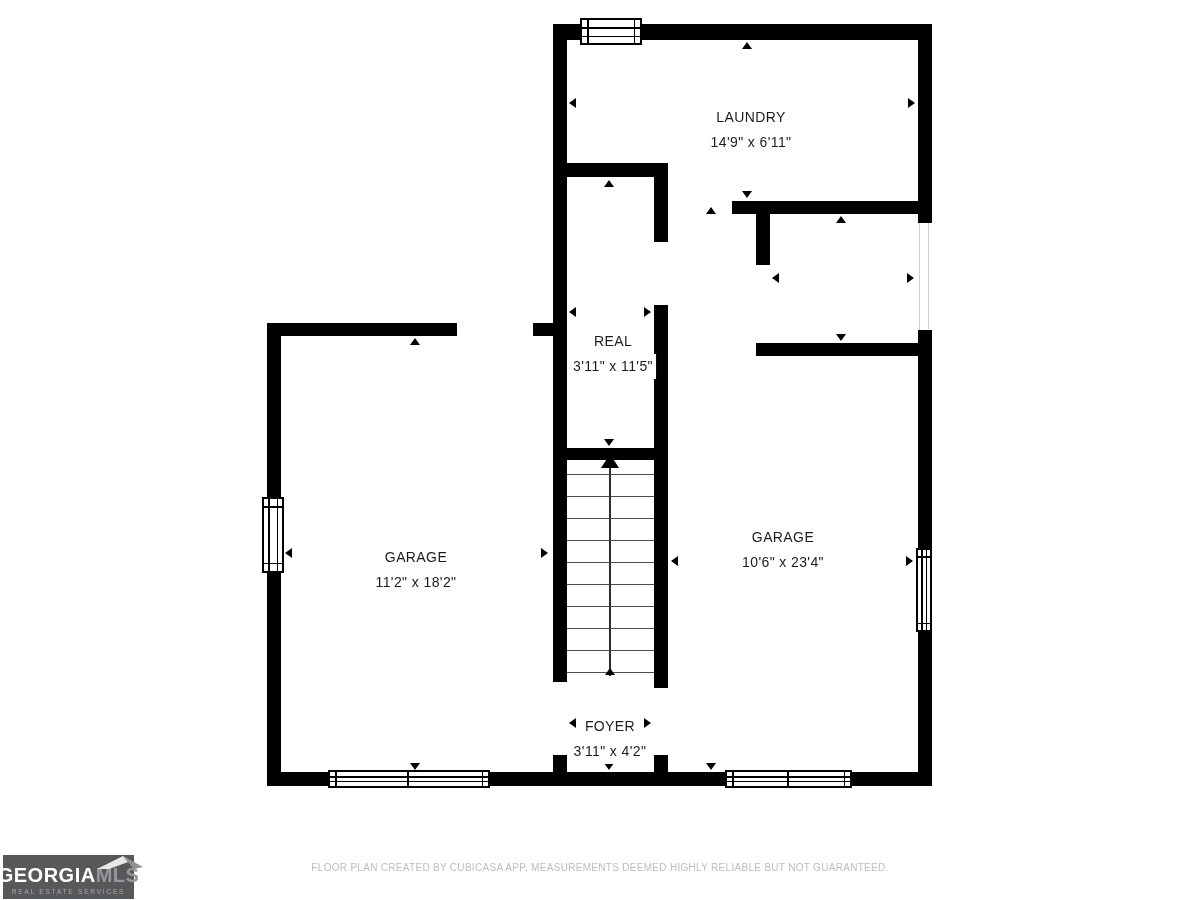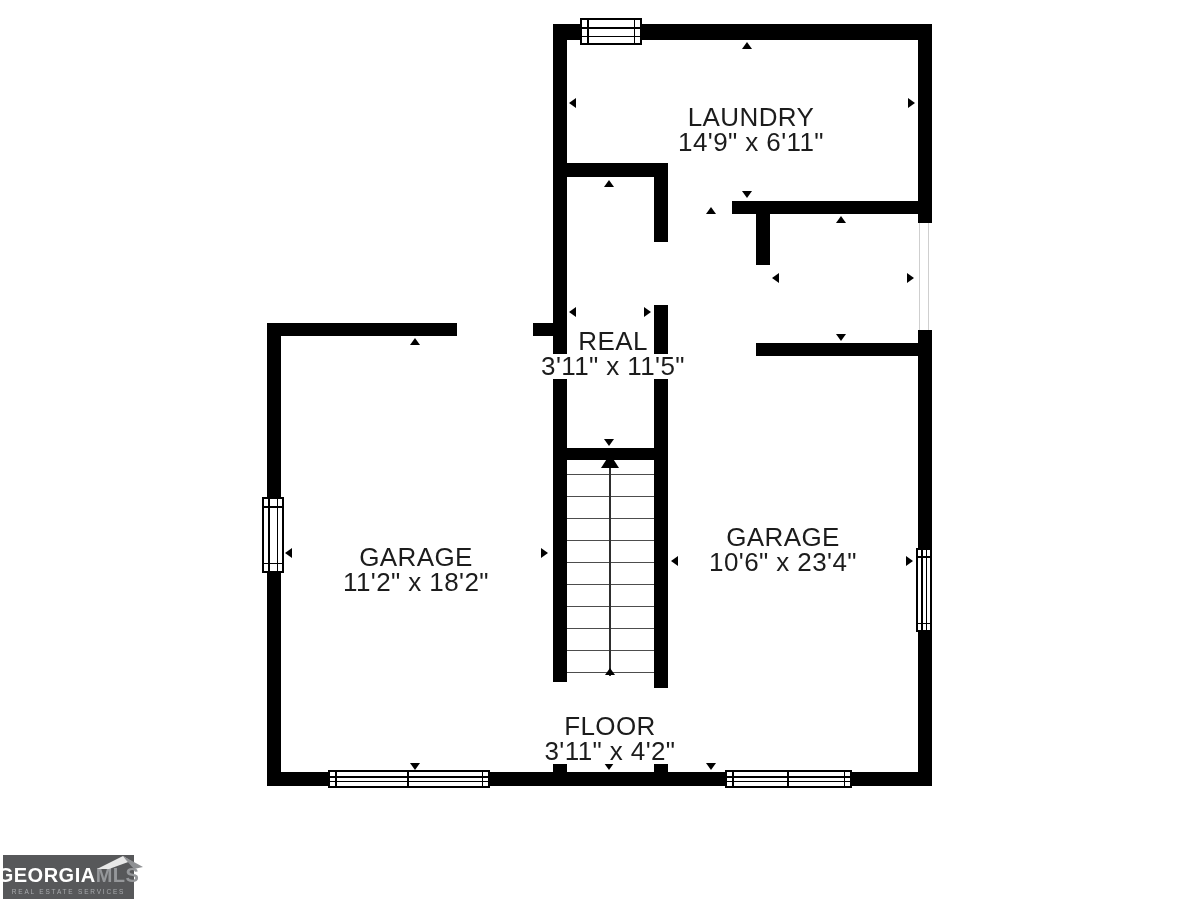--- a/index.html
+++ b/index.html
@@ -6,21 +6,21 @@
   #canvas{
     position:relative;width:1200px;height:900px;background:#ffffff;overflow:hidden;
     font-family:"Liberation Sans","DejaVu Sans",sans-serif;
   }
   .wall{position:absolute;background:#000;}
   .win{position:absolute;background:#fff;border:2px solid #000;box-sizing:border-box;}
   .wlh{position:absolute;left:0;right:0;height:1.5px;background:#000;}
   .wlv{position:absolute;top:0;bottom:0;width:1.5px;background:#000;}
   .opening{position:absolute;border-left:1px solid #cfcfcf;border-right:1px solid #cfcfcf;box-sizing:border-box;}
   .room-label{position:absolute;transform:translate(-50%,-50%);text-align:center;color:#1c1c1c;
-    font-size:26px;line-height:25px;letter-spacing:0.4px;white-space:nowrap;z-index:5;}
+    font-size:14px;line-height:25px;letter-spacing:0.4px;white-space:nowrap;z-index:5;}
   .room-label span{background:#fff;padding:0 3px;display:inline-block;}
   .treads{position:absolute;background:repeating-linear-gradient(to bottom,#4d4d4d 0 1.5px,transparent 1.5px 22px);}
   .stairline{position:absolute;background:#2e2e2e;}
   .ar{position:absolute;width:0;height:0;}
   .ar-up{border-left:5px solid transparent;border-right:5px solid transparent;border-bottom:7px solid #000;}
   .ar-down{border-left:5px solid transparent;border-right:5px solid transparent;border-top:7px solid #000;}
   .ar-left{border-top:5px solid transparent;border-bottom:5px solid transparent;border-right:7px solid #000;}
   .ar-right{border-top:5px solid transparent;border-bottom:5px solid transparent;border-left:7px solid #000;}
   .big-up{border-left:9px solid transparent;border-right:9px solid transparent;border-bottom:14px solid #000;}
   .small-up{border-left:5px solid transparent;border-right:5px solid transparent;border-bottom:7px solid #000;}
@@ -143,24 +143,25 @@
   </div>
   <div class="room-label" style="left:416px;top:570px">
     <span>GARAGE</span><br>
     <span>11'2" x 18'2"</span>
   </div>
   <div class="room-label" style="left:783px;top:550px">
     <span>GARAGE</span><br>
     <span>10'6" x 23'4"</span>
   </div>
   <div class="room-label" style="left:610px;top:739px">
-    <span>FLOOR</span><br>
+    <span>FOYER</span><br>
     <span>3'11" x 4'2"</span>
   </div>
 
+  <div id="footer-disclaimer">FLOOR PLAN CREATED BY CUBICASA APP. MEASUREMENTS DEEMED HIGHLY RELIABLE BUT NOT GUARANTEED.</div>
 
   <div id="brand-logo">
     <div class="brand-row">
       <span class="brand-primary">GEORGIA</span><span class="brand-secondary">MLS</span>
       <svg class="roof" width="46" height="13" viewBox="0 0 46 13">
         <polygon points="0,13 26,0 34,5 12,13" fill="#e8e8e8"></polygon>
         <polygon points="26,0 46,11 37,13 29,4" fill="#8f9194"></polygon>
       </svg>
     </div>
     <div class="brand-tagline">REAL ESTATE SERVICES</div>

